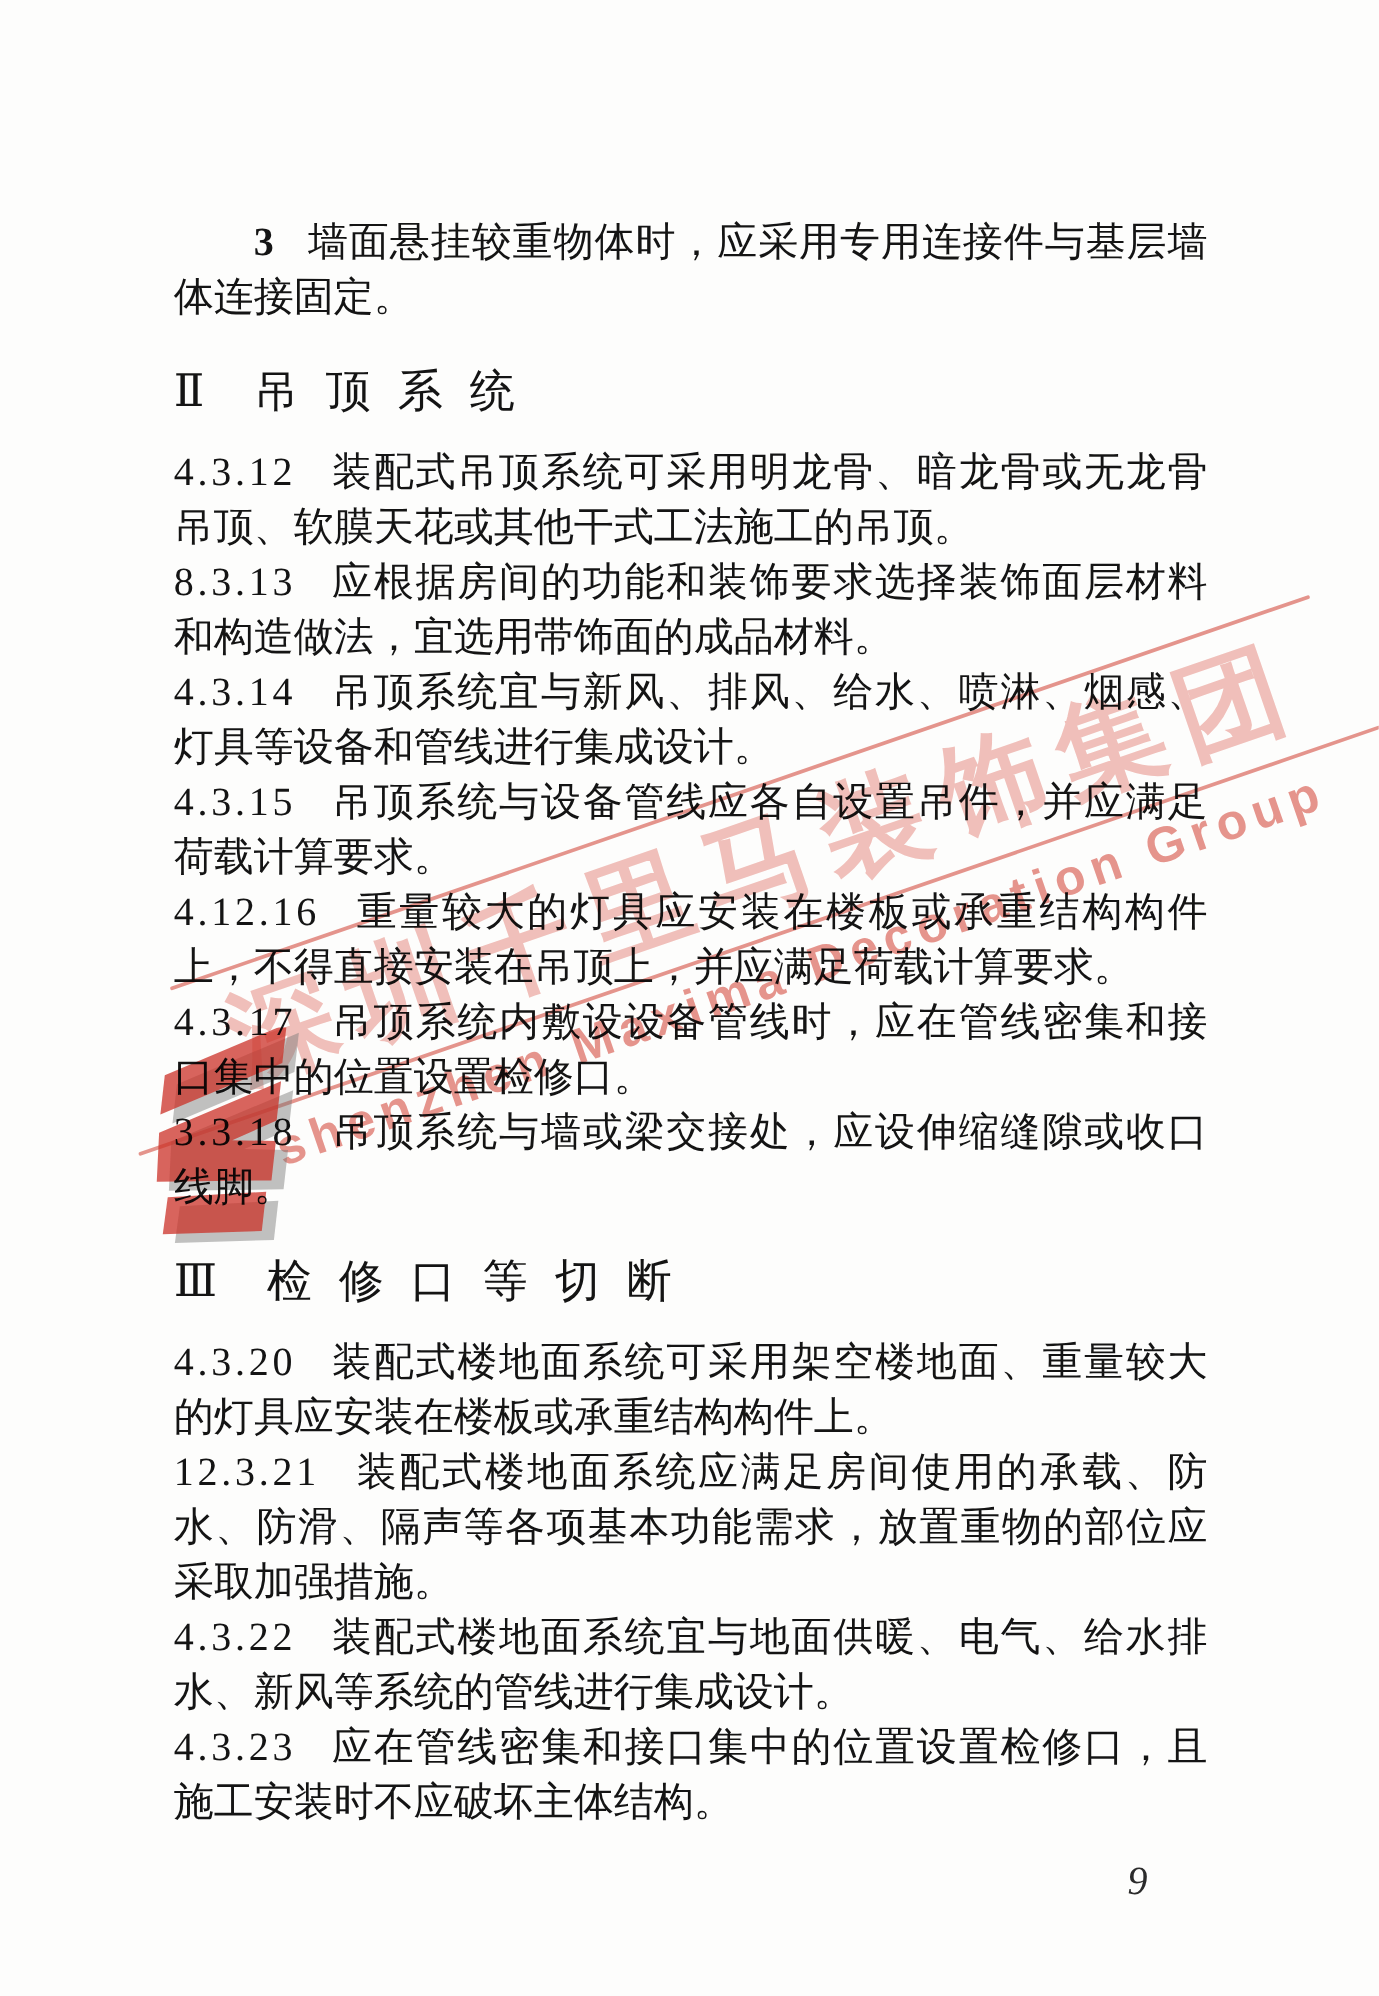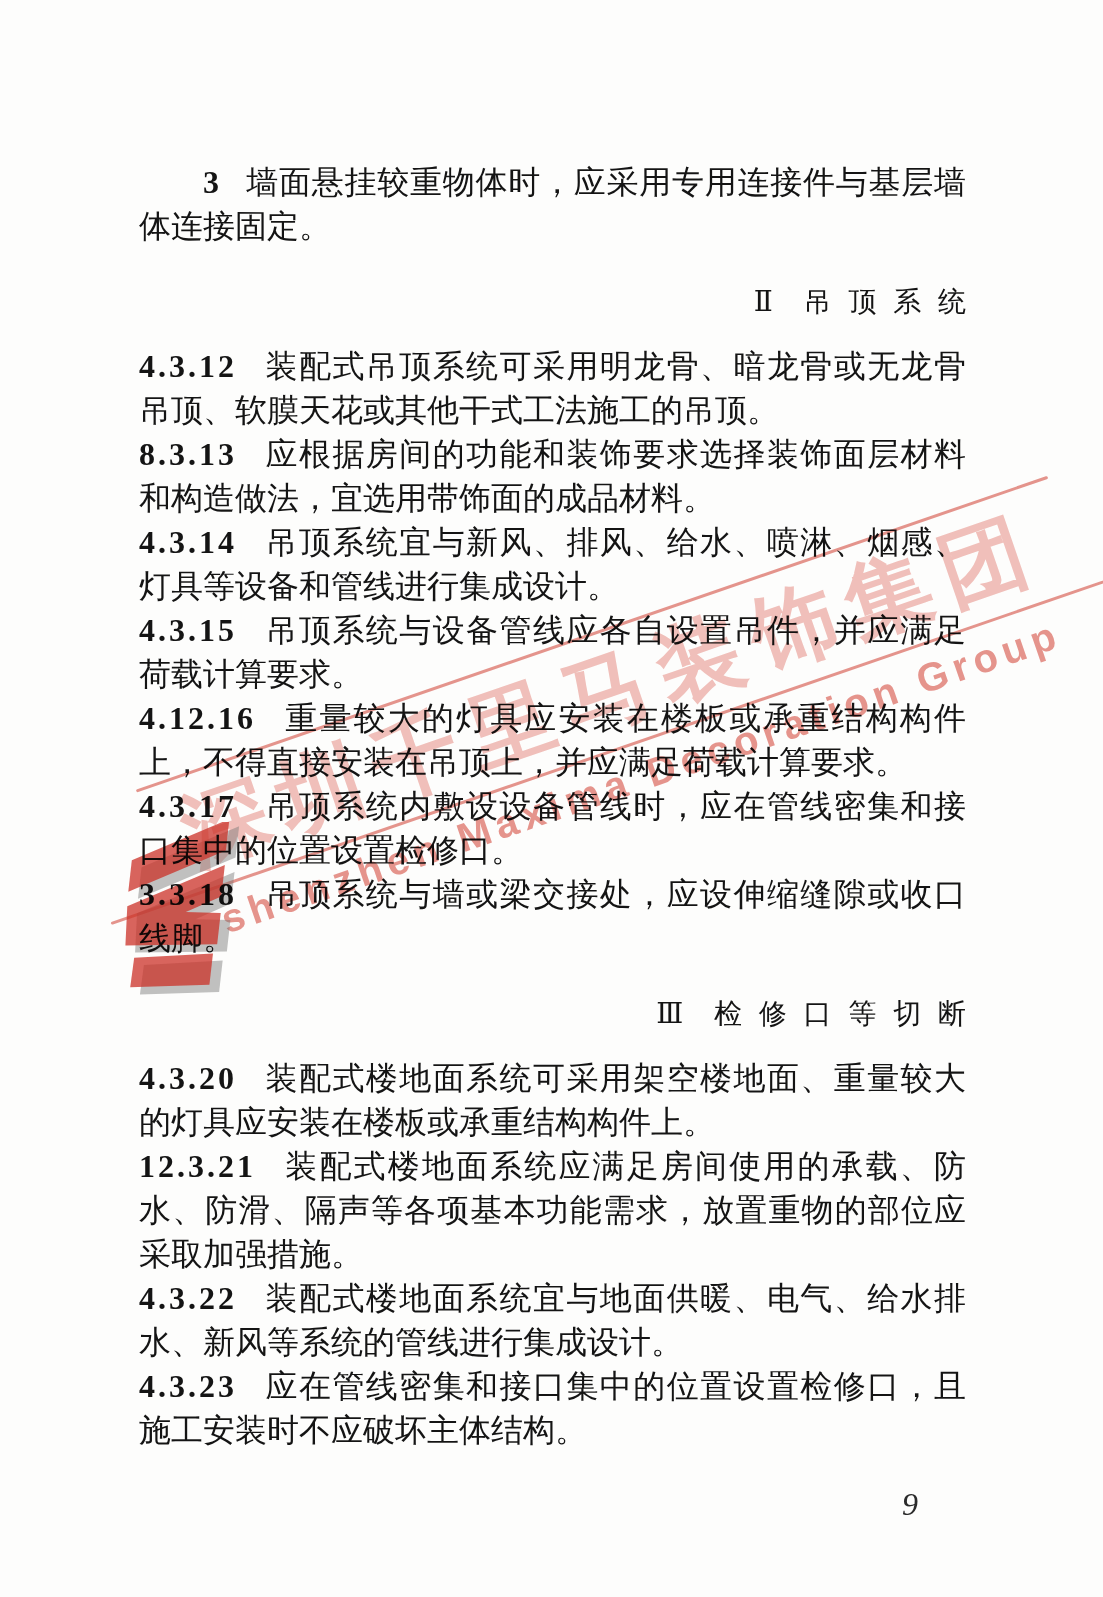--- a/index.html
+++ b/index.html
@@ -3,34 +3,34 @@
 <meta charset="utf-8">
 <style>
   html,body{margin:0;padding:0;}
   body{
     width:1103px;height:1597px;position:relative;overflow:hidden;
     background:#fdfdfc;
     font-family:"Liberation Serif","DejaVu Serif",serif;
     color:#141414;
   }
   .content{
-    position:absolute;left:139px;top:160px;width:827px;
+    position:absolute;left:139px;top:171px;width:827px;
     font-size:32px;line-height:44px;
     text-align:justify;text-justify:inter-ideograph;
   }
   .intro{margin:0;text-indent:2em;}
   .intro .para-num{font-weight:bold;margin-right:0.8em;letter-spacing:1px;}
   .section-heading{
-    text-align:right;margin:32px 0 20px 0;text-indent:0;
-    font-size:28px;
+    text-align:left;margin:32px 0 20px 0;text-indent:0;
+    font-size:36px;
   }
   .sec-numeral{margin-right:1.1em;letter-spacing:0;}
   .sec-title{letter-spacing:0.6em;margin-right:-0.6em;}
   .clause{margin:0;}
-  .clause-num{font-weight:bold;letter-spacing:3px;margin-right:0.85em;}
+  .clause-num{font-weight:normal;letter-spacing:3px;margin-right:0.85em;}
   .page-number{
     position:absolute;left:902px;top:1486px;
     font-size:32px;font-style:italic;color:#2b2b2b;
   }
   
   .watermark{
     position:absolute;inset:0;pointer-events:none;
     mix-blend-mode:multiply;z-index:5;
   }
   .wm-rot{

